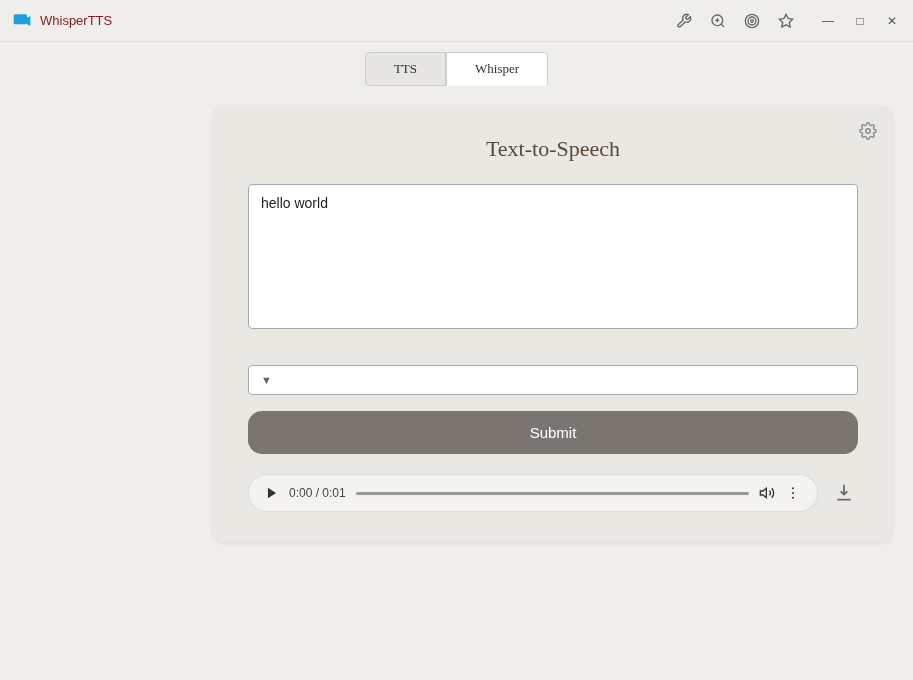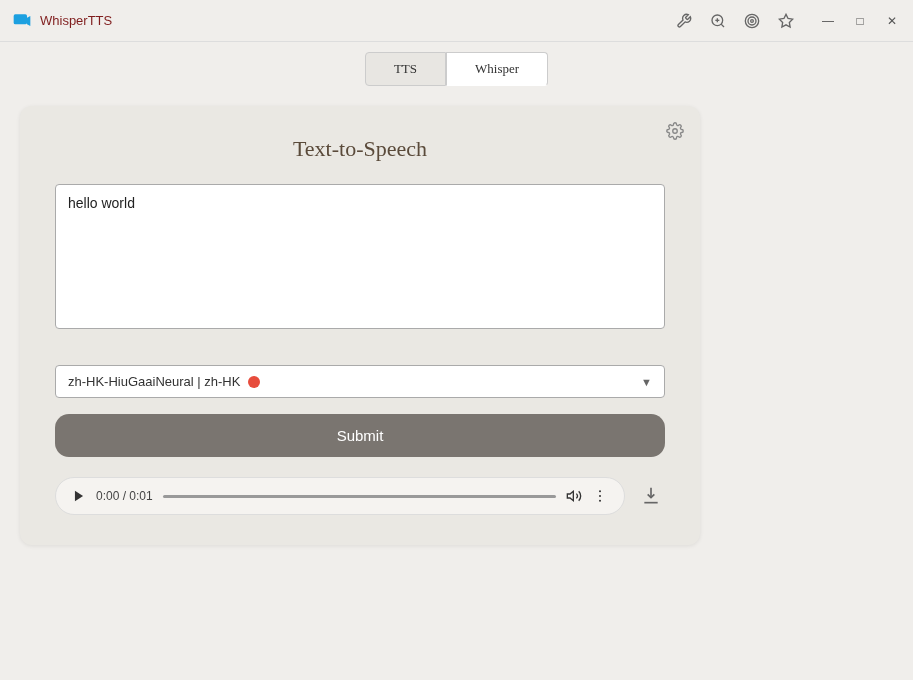--- a/index.html
+++ b/index.html
@@ -104,21 +104,21 @@
       font-weight: 500;
       border-bottom: 1px solid #fff;
       z-index: 1;
     }
 
     
     .main-content {
       flex: 1;
       display: flex;
       align-items: flex-start;
-      justify-content: flex-start;
+      justify-content: flex-end;
       padding: 20px;
       background-color: #f0eeeb;
     }
 
     .card {
       background-color: #eae8e3;
       border-radius: 12px;
       padding: 30px 35px 30px 35px;
       width: 680px;
       position: relative;
@@ -349,24 +349,20 @@
 
     
     <h1 class="card-title">Text-to-Speech</h1>
 
     
     <textarea class="text-input" style="">hello world</textarea>
 
     
     <div class="voice-select-wrapper">
       <div class="voice-select-display">
-        <div class="voice-select-left">
-          <span>zh-HK-HiuGaaiNeural | zh-HK</span>
-          <span class="voice-dot"></span>
-        </div>
         <span class="voice-chevron">▼</span>
       </div>
     </div>
 
     
     <button class="submit-btn">Submit</button>
 
     
     <div class="audio-row">
       <div class="audio-player">

